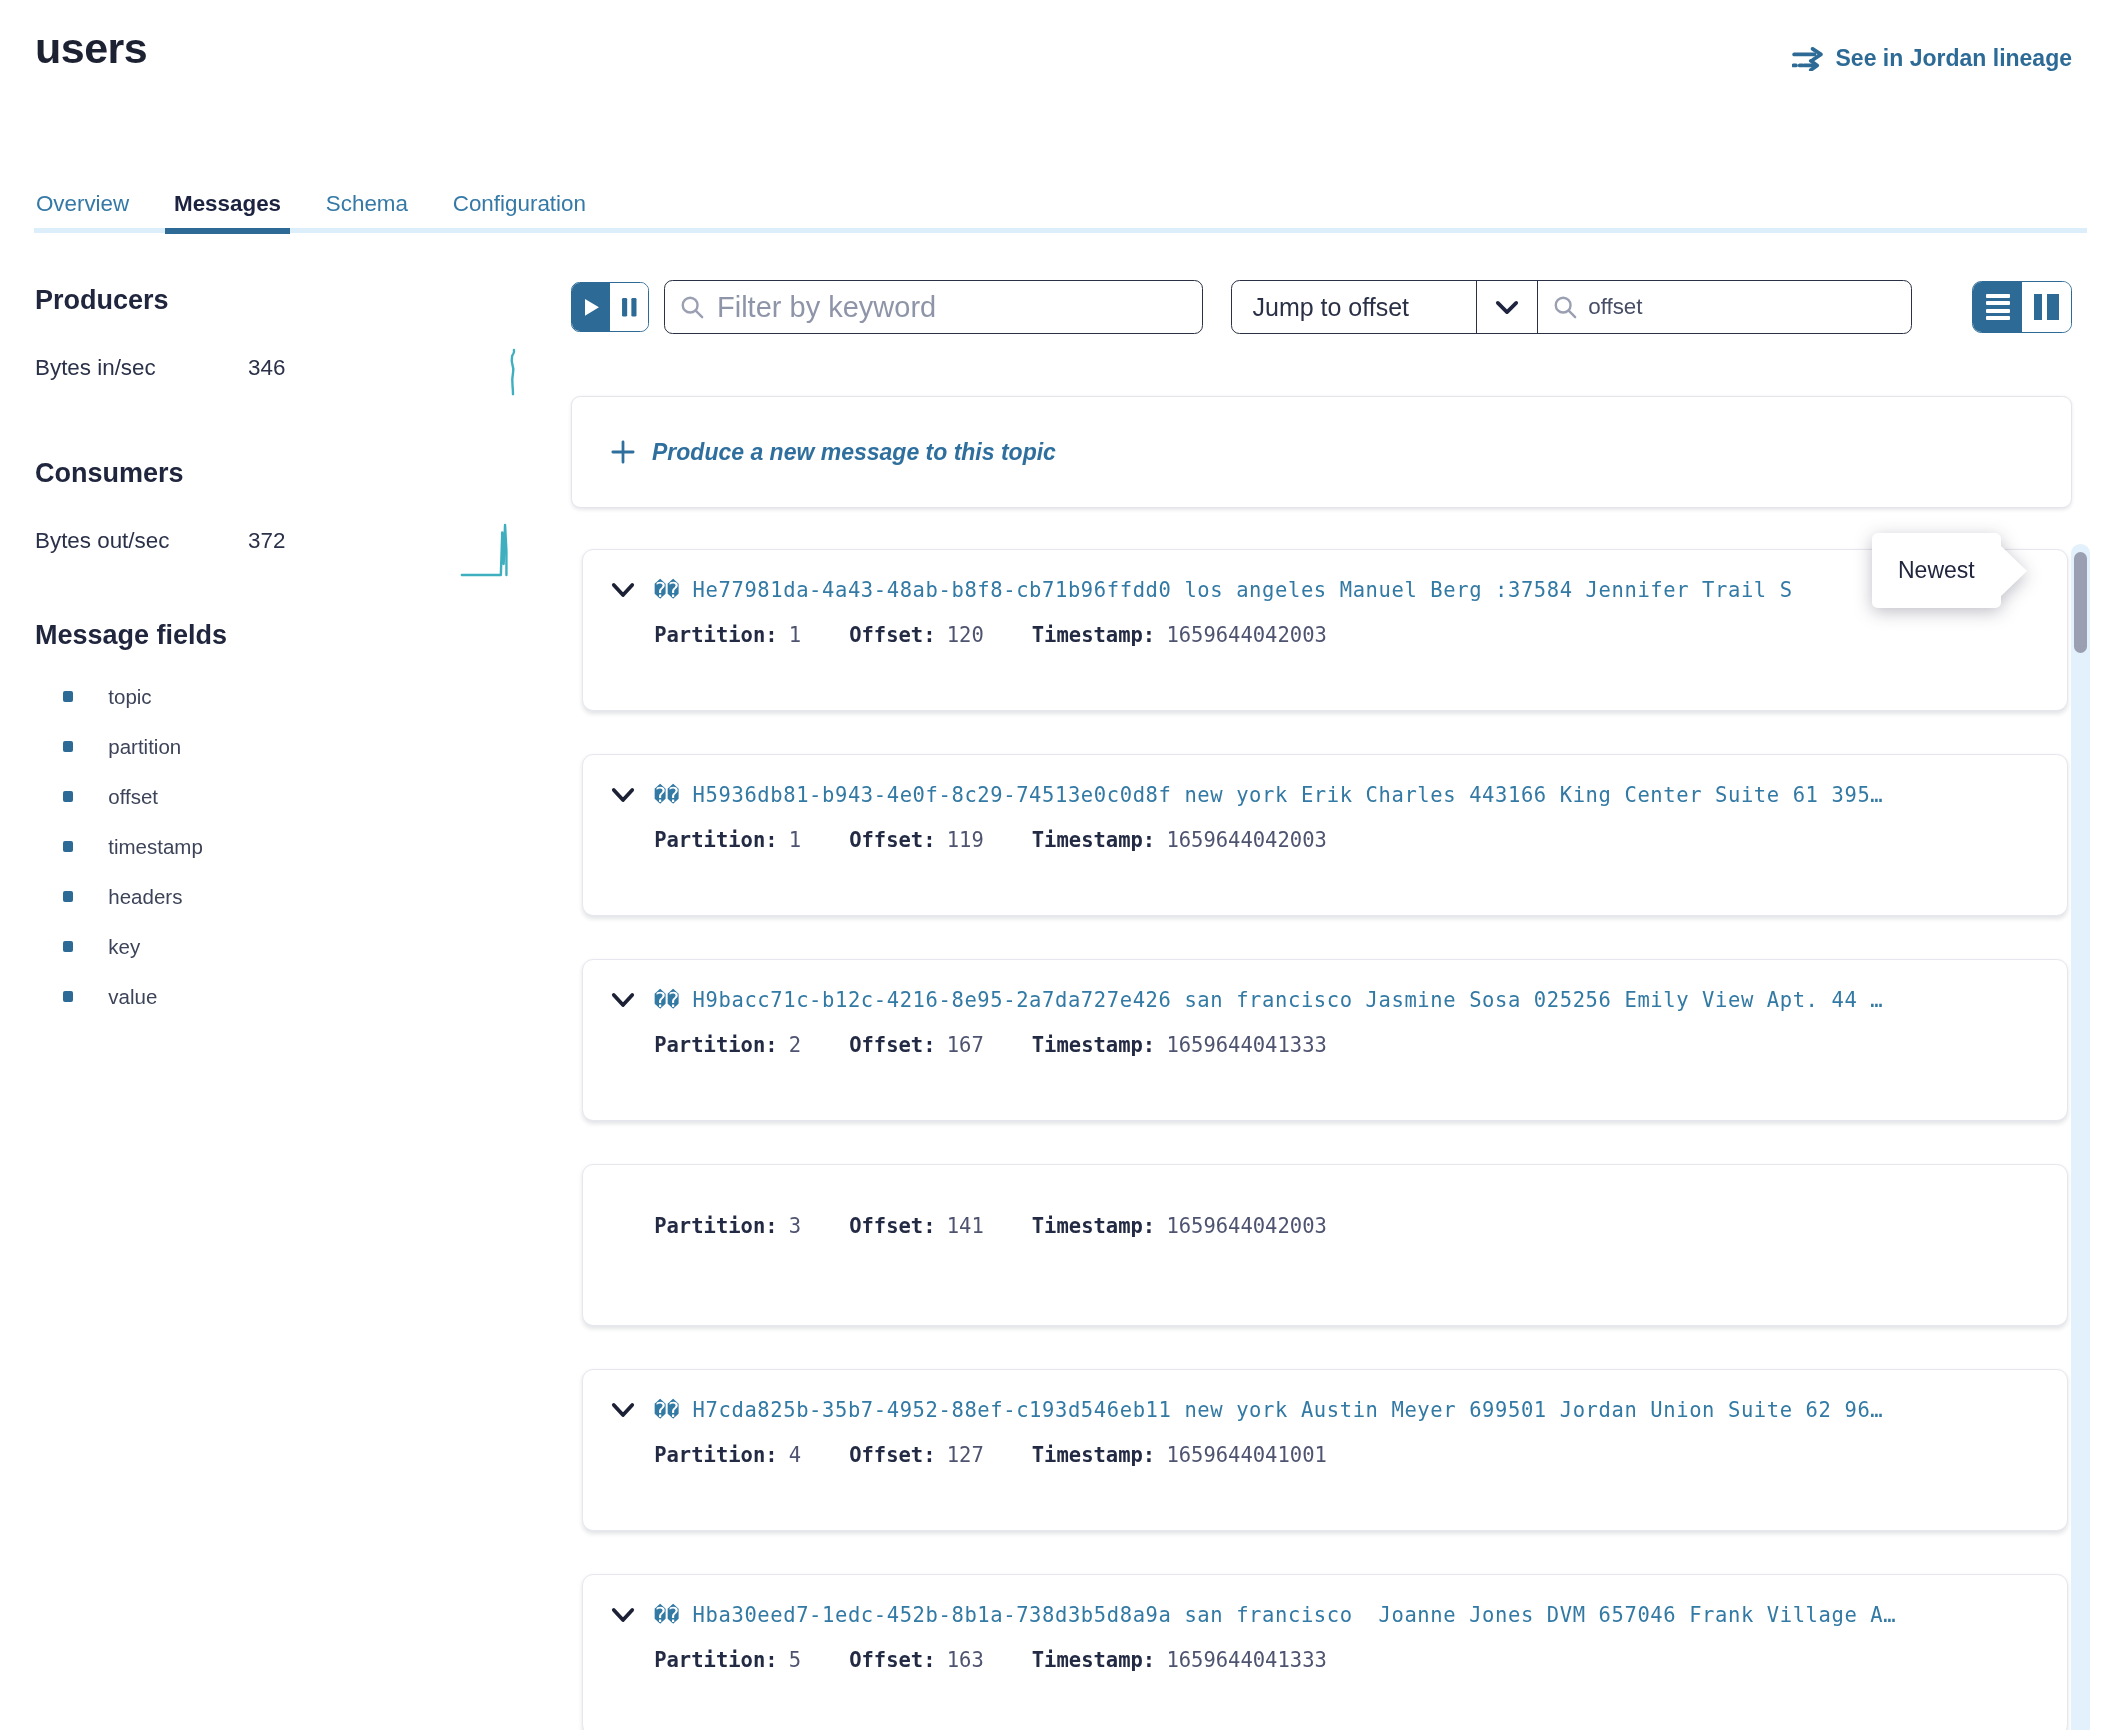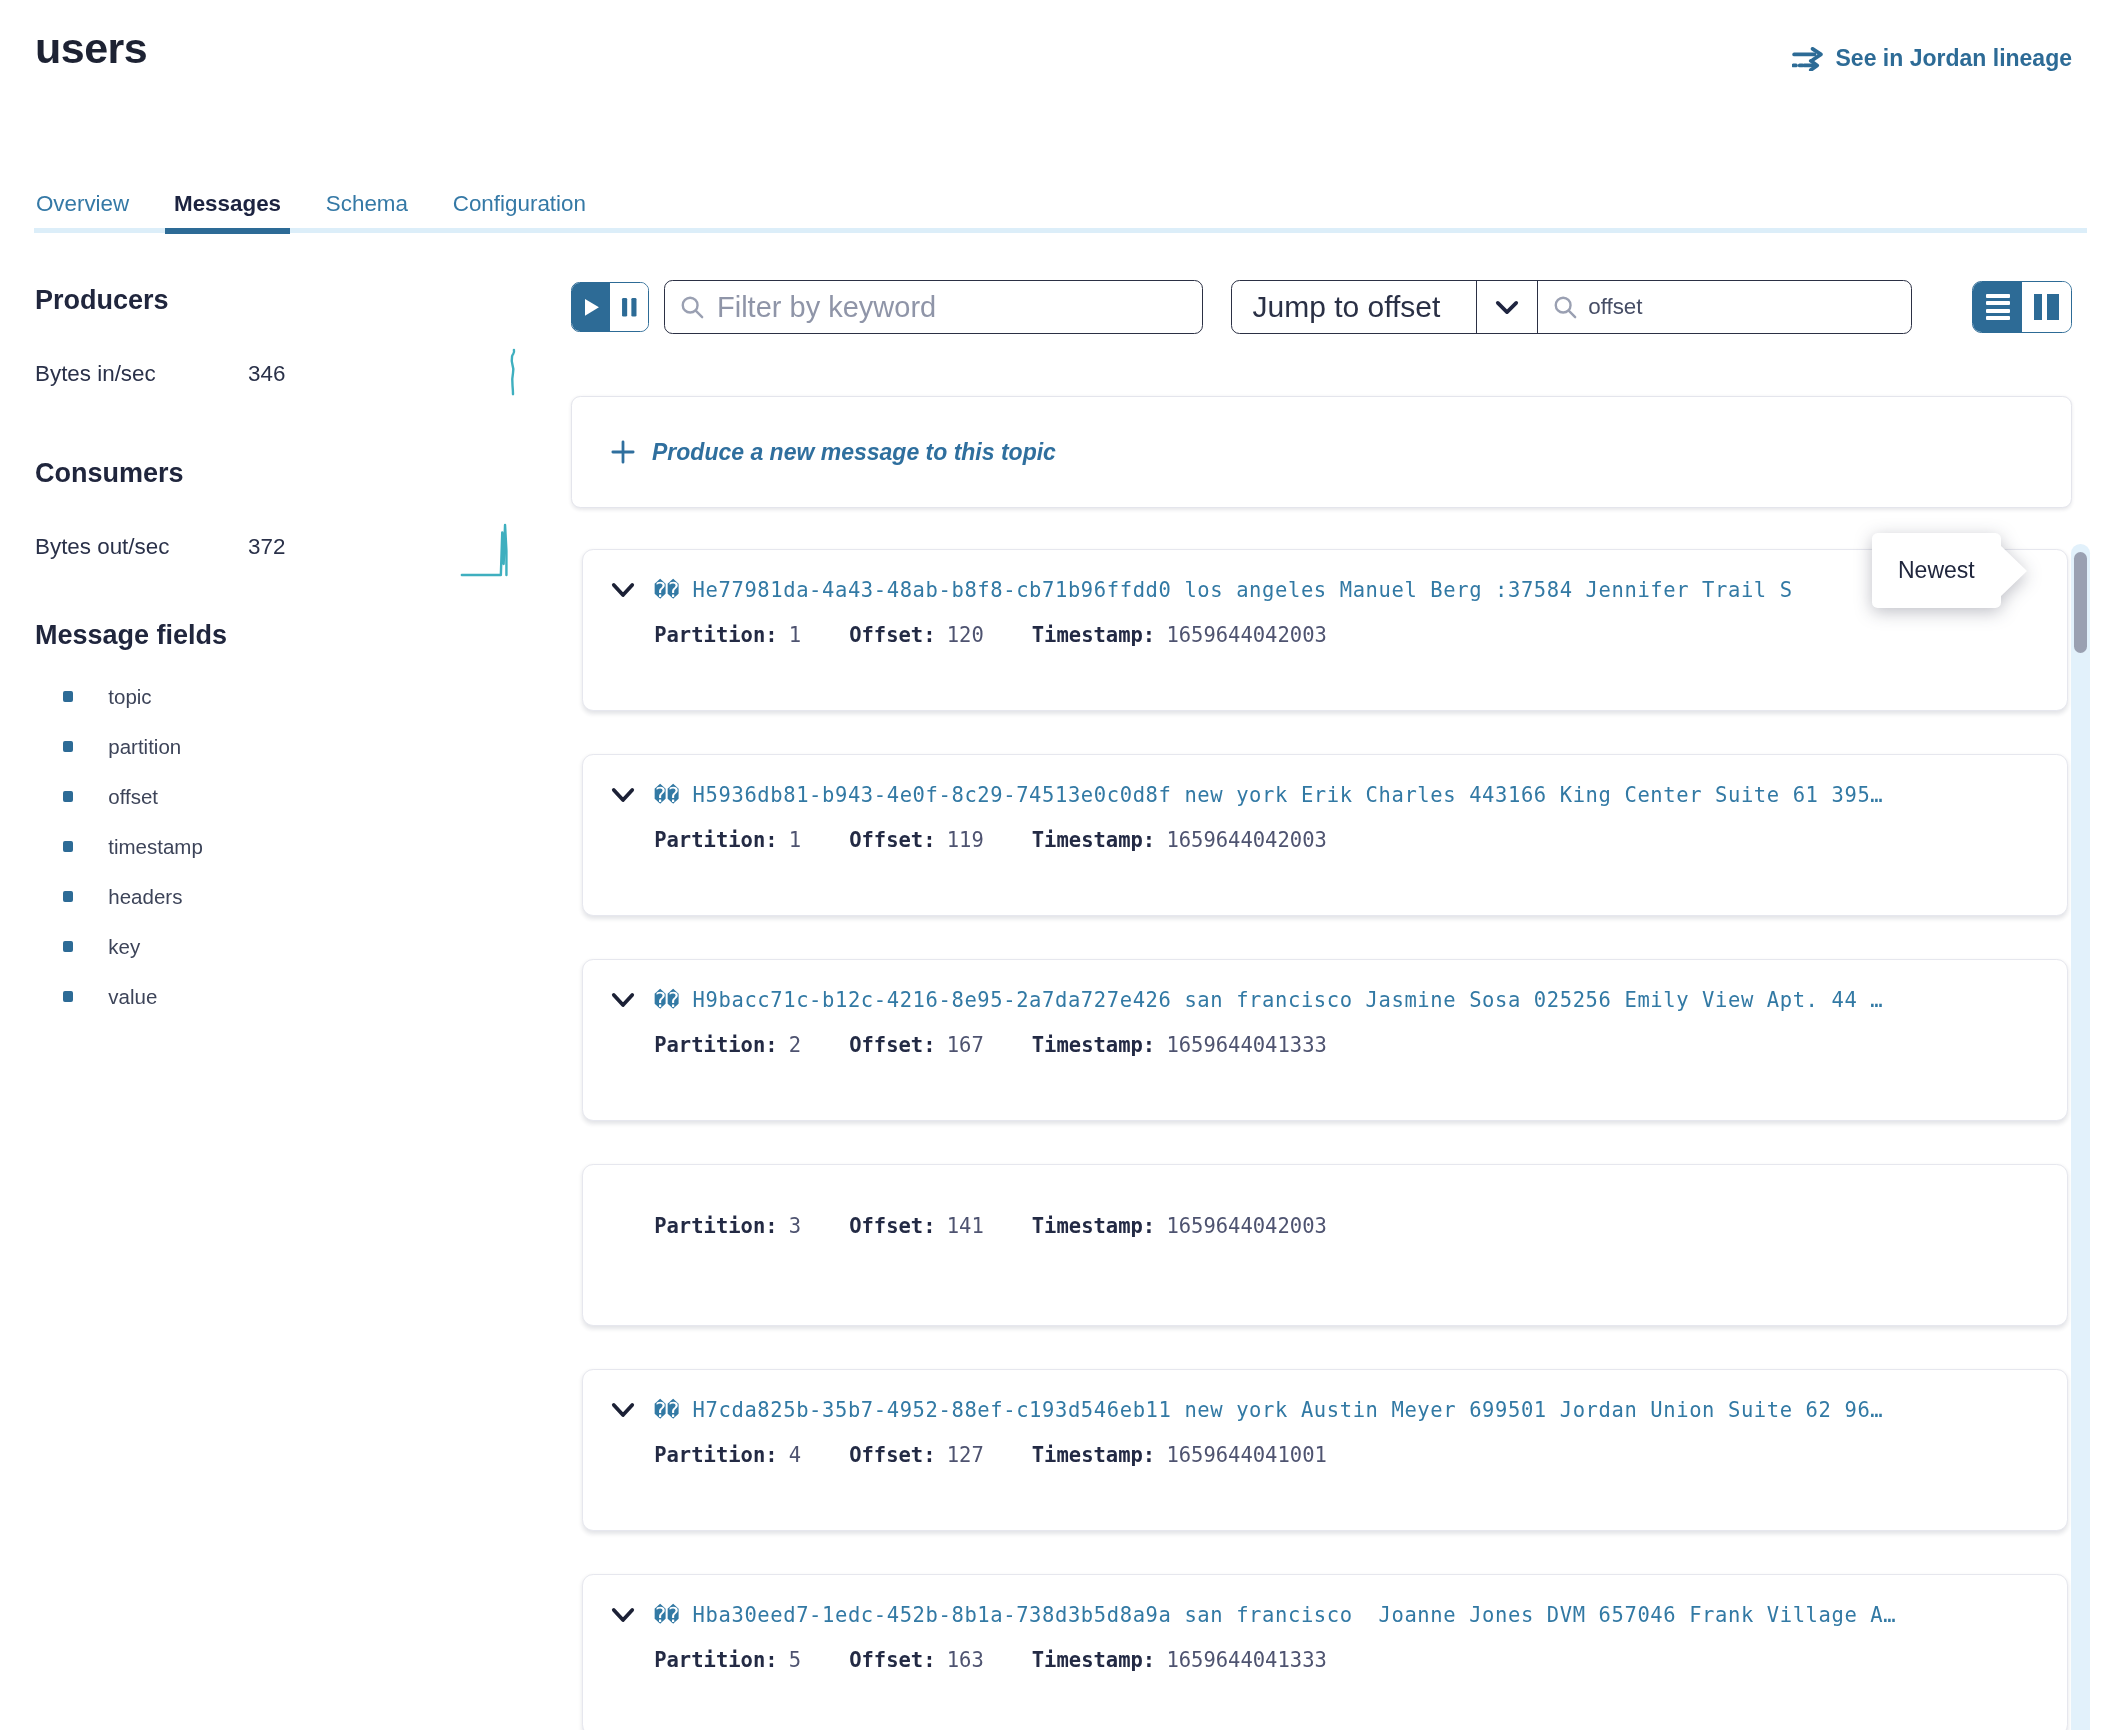--- a/index.html
+++ b/index.html
@@ -15,21 +15,21 @@
   
   .tabbar { position:absolute; left:34px; right:37px; top:179px; height:54px;
             display:flex; align-items:center; gap:41px; border-bottom:5.6px solid #dceef9; }
   .tab { position:relative; font-size:22.4px; font-weight:500; color:#3579a6; cursor:pointer; padding:0 1.9px; height:100%; display:flex; align-items:center; }
   .tab.active { color:#1c2340; font-weight:700; }
   .tab.active::after { content:""; position:absolute; left:-7.5px; right:-7.5px; bottom:-5.6px; height:5.6px; background:#2d6b96; }
 
   
   .sidebar { position:absolute; left:35px; top:285px; width:503px; }
   .side-h { font-size:27px; font-weight:700; color:#20263d; }
-  .stat-row { position:relative; display:flex; align-items:flex-end; font-size:22.4px; color:#2a3149; height:32px;margin-top:39px; }
+  .stat-row { position:relative; display:flex; align-items:flex-start; font-size:22.4px; color:#2a3149; height:32px;margin-top:39px; }
   .stat-label { width:213px; }
   .stat-value { width:112px; }
   .spark { position:absolute; right:13px; top:-7.5px; }
   #prod-h { margin-bottom:28px; }
   #prod-row { margin-bottom:71px; }
   #cons-h { margin-bottom:28px; }
   #cons-row { margin-bottom:60px; }
   #fields-h { margin-bottom:20.5px; }
   .fields-list { list-style:none; }
   .fields-list li { display:flex; align-items:center; height:50px; font-size:20.5px; color:#3d4459; cursor:pointer; }
@@ -44,21 +44,21 @@
   .playpause .seg { flex:1; display:flex; align-items:center; justify-content:center; background:#fff; border:none; cursor:pointer; }
   .playpause .seg.active { background:#2d6b96; }
 
   .filter-box { display:flex; align-items:center; margin-left:15px; width:539px; height:54px;
                 border:1.9px solid #2b3044; border-radius:8.4px; background:#fff; padding:0 15px; }
   .filter-box input { border:none; outline:none; flex:1; font-size:29px; font-family:"Liberation Sans",sans-serif; color:#3c4258; margin-left:13px; background:transparent; }
   .filter-box input::placeholder { color:#8f95a8; }
 
   .jump { display:flex; align-items:stretch; margin-left:28px; width:681px; height:54px;
           border:1.9px solid #2b3044; border-radius:8.4px; background:#fff; overflow:hidden; }
-  .jump-label { display:flex; align-items:center; padding:0 20.5px; font-size:30px; color:#2a3045; width:244px; cursor:pointer; }
+  .jump-label { display:flex; align-items:center; padding:0 20.5px; font-size:25px; color:#2a3045; width:244px; cursor:pointer; }
   .jump-chevron { display:flex; align-items:center; justify-content:center; width:62px; border-left:1.9px solid #2b3044; border-right:1.9px solid #2b3044; cursor:pointer; }
   .jump-search { display:flex; align-items:center; flex:1; padding:0 15px; }
   .jump-search input { border:none; outline:none; flex:1; font-size:22.4px; font-family:"Liberation Sans",sans-serif; color:#474e66; margin-left:11.2px; background:transparent; }
 
   .viewtoggle { display:flex; margin-left:auto; width:100px; height:52px; border:1.9px solid #2d6b96; border-radius:9.3px; overflow:hidden; background:#fff; flex:0 0 auto; }
   .viewtoggle .seg { flex:1; display:flex; align-items:center; justify-content:center; background:#fff; border:none; cursor:pointer; }
   .viewtoggle .seg.active { background:#2d6b96; }
   .icon-list { display:flex; flex-direction:column; gap:3.7px; }
   .icon-list span { width:24px; height:3.7px; background:#fff; border-radius:0.9px; }
   .icon-cols { display:flex; gap:4.7px; }

